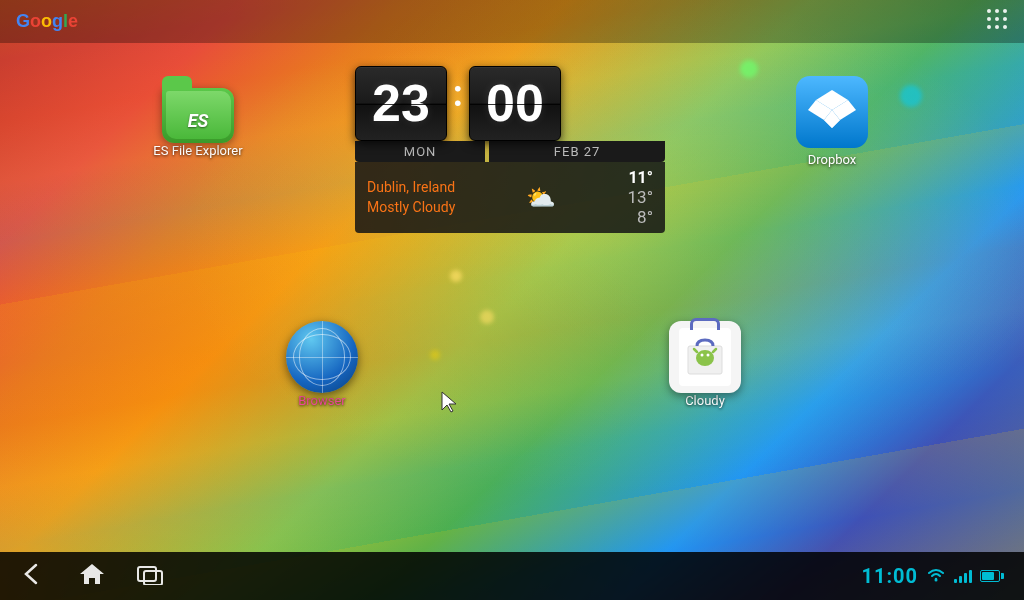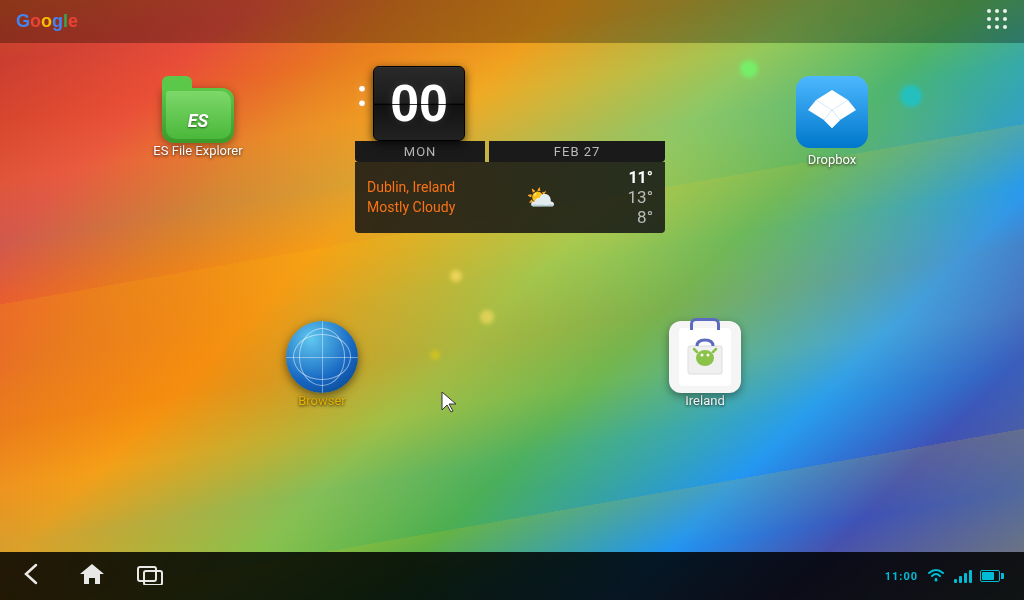--- a/index.html
+++ b/index.html
@@ -83,21 +83,21 @@
       font-size: 20px;
       opacity: 0.9;
       cursor: pointer;
     }
 
     .status-right {
       display: flex;
       align-items: center;
       gap: 8px;
       color: #00bcd4;
-      font-size: 11px;
+      font-size: 20px;
       font-weight: bold;
     }
 
     
     #top-bar {
       position: absolute;
       top: 0;
       left: 0;
       right: 0;
       height: 43px;
@@ -583,20 +583,23 @@
       <div class="es-folder">
         <div class="es-folder-inner"></div>
       </div>
       <div class="es-text">ES</div>
     </div>
     <span class="icon-label">ES File Explorer</span>
   </div>
 
   <div id="clock-widget">
     <div class="clock-flip">
+      <div class="flip-card">
+        <div class="flip-number">23</div>
+      </div>
       <div class="clock-separator">
         <span class="sep-dots">:</span>
       </div>
       <div class="flip-card">
         <div class="flip-number">00</div>
       </div>
     </div>
     <div style="display:flex;gap:4px;">
       <div class="flip-label" style="flex:1;border-radius:0 0 0 4px;">MON</div>
       <div class="flip-label" style="flex:1.4;border-radius:0 0 4px 0;">FEB 27</div>
@@ -642,21 +645,21 @@
   </div>
 
 
   <div class="app-icon" id="browser" style="top:285px;left:272px;">
     <div class="browser-icon-circle">
       <div class="browser-grid-h"></div>
       <div class="browser-grid-v"></div>
       <div class="browser-oval-h"></div>
       <div class="browser-oval-v"></div>
     </div>
-    <span class="icon-label" style="color:#eab308;">Browser</span>
+    <span class="icon-label" style="color:#ec4899;">Browser</span>
   </div>
 
   <div class="app-icon" id="market" style="top:285px;left:655px;">
     <div class="market-bag">
       <div class="market-bag-inner">
         <div class="market-handle"></div>
 
         <svg width="42" height="42" viewBox="0 0 42 42">
 
           <rect x="4" y="10" width="34" height="28" rx="2" fill="#f0f0f0" stroke="#ddd" stroke-width="1"></rect>
@@ -664,21 +667,21 @@
           <path d="M13,10 Q13,4 21,4 Q29,4 29,10" fill="none" stroke="#5c6bc0" stroke-width="3"></path>
 
           <ellipse cx="21" cy="22" rx="9" ry="8" fill="#8bc34a"></ellipse>
           <circle cx="18" cy="19" r="1.5" fill="#fff"></circle>
           <circle cx="24" cy="19" r="1.5" fill="#fff"></circle>
           <line x1="13" y1="16" x2="10" y2="13" stroke="#8bc34a" stroke-width="2.5" stroke-linecap="round"></line>
           <line x1="29" y1="16" x2="32" y2="13" stroke="#8bc34a" stroke-width="2.5" stroke-linecap="round"></line>
         </svg>
       </div>
     </div>
-    <span class="icon-label">Ireland</span>
+    <span class="icon-label">Cloudy</span>
   </div>
 
 
 </div>
 
 <div id="cursor">
   <svg width="20" height="24" viewBox="0 0 20 24" fill="none">
     <path d="M2 2L2 20L7 15L11 22L13 21L9 14L16 14Z" fill="white" stroke="#333" stroke-width="1"></path>
   </svg>
 </div>

